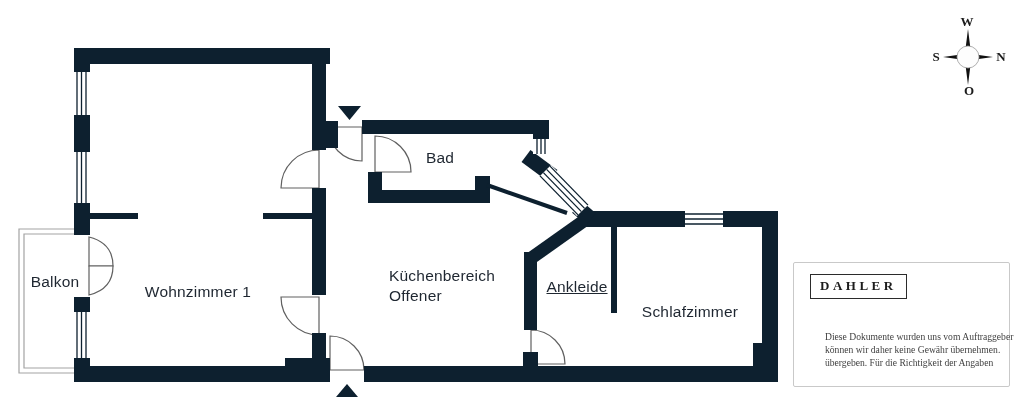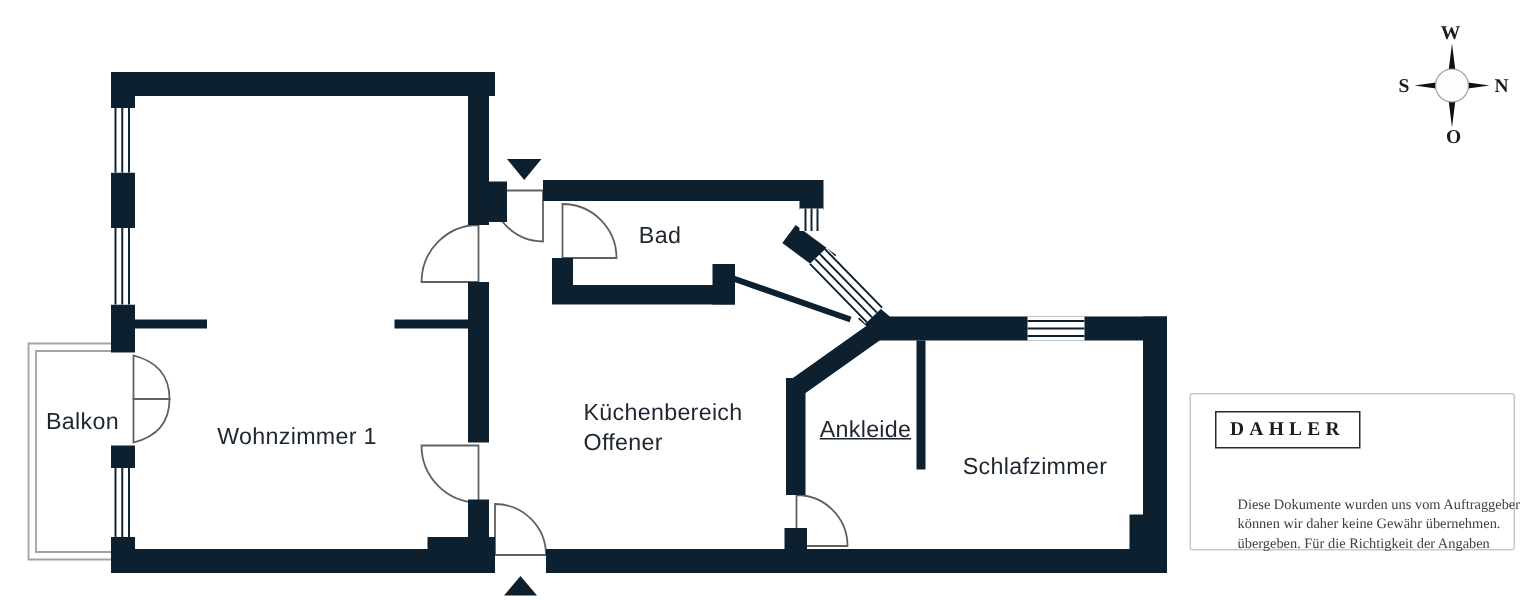--- a/index.html
+++ b/index.html
@@ -3,21 +3,21 @@
 <meta charset="utf-8">
 <style>
   html,body{margin:0;padding:0;background:#ffffff;}
   .stage{position:relative;width:1017px;height:400px;background:#ffffff;overflow:hidden;
          font-family:"Liberation Sans",sans-serif;}
   .plan-svg{position:absolute;left:0;top:0;}
   .room-label{position:absolute;transform:translate(-50%,-50%);font-size:15.5px;
               color:#1e2630;white-space:nowrap;letter-spacing:.2px;}
   .kueche-label{position:absolute;left:389px;top:266px;transform:none;font-size:15.5px;
                 color:#1e2630;line-height:20px;white-space:nowrap;letter-spacing:.2px;}
-  .disclaimer-card{position:absolute;left:793px;top:262px;width:217px;height:105px;
+  .disclaimer-card{position:absolute;left:793px;top:262px;width:217px;height:125px;
                    background:#fff;border:1px solid #c9c9c9;border-radius:2px;box-sizing:border-box;}
   .brand-badge{position:absolute;left:16px;top:11px;display:inline-block;
                border:1.4px solid #2b2b2b;padding:3px 9px 4px 9px;
                font-family:"Liberation Serif",serif;font-weight:bold;font-size:13px;
                letter-spacing:3.5px;color:#1c1c1c;}
   .disclaimer-text{position:absolute;left:16px;top:68px;font-family:"Liberation Serif",serif;
                    font-size:9.6px;line-height:12.8px;color:#3f3f3f;white-space:nowrap;margin-left:15px;}
   .compass-letter{font-family:"Liberation Serif",serif;font-weight:bold;font-size:13px;fill:#1b1b1b;}
 </style>
 </head>

